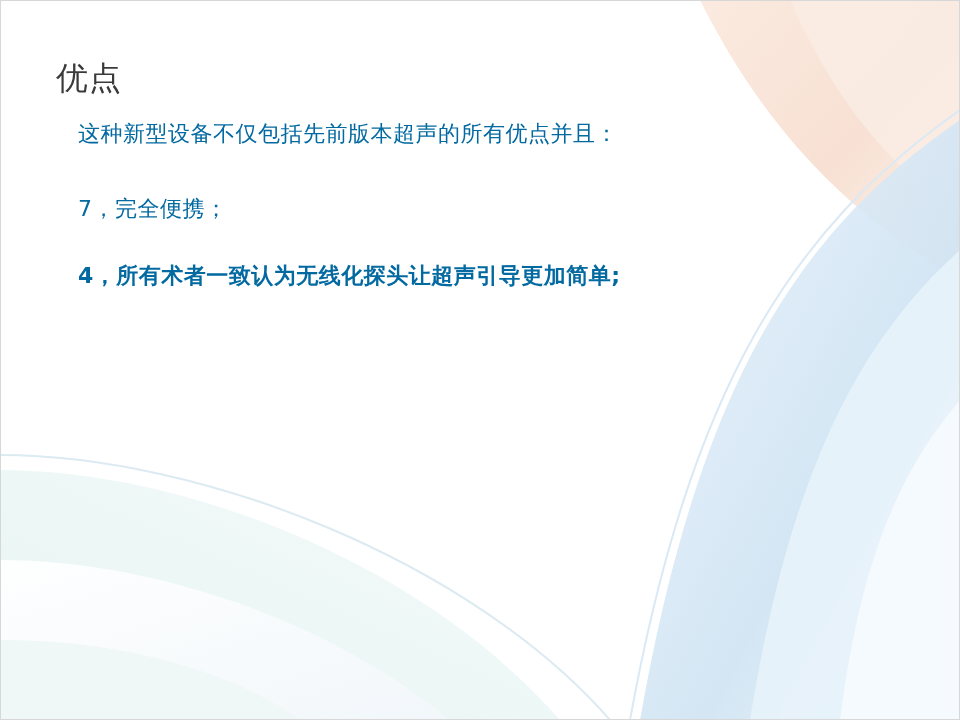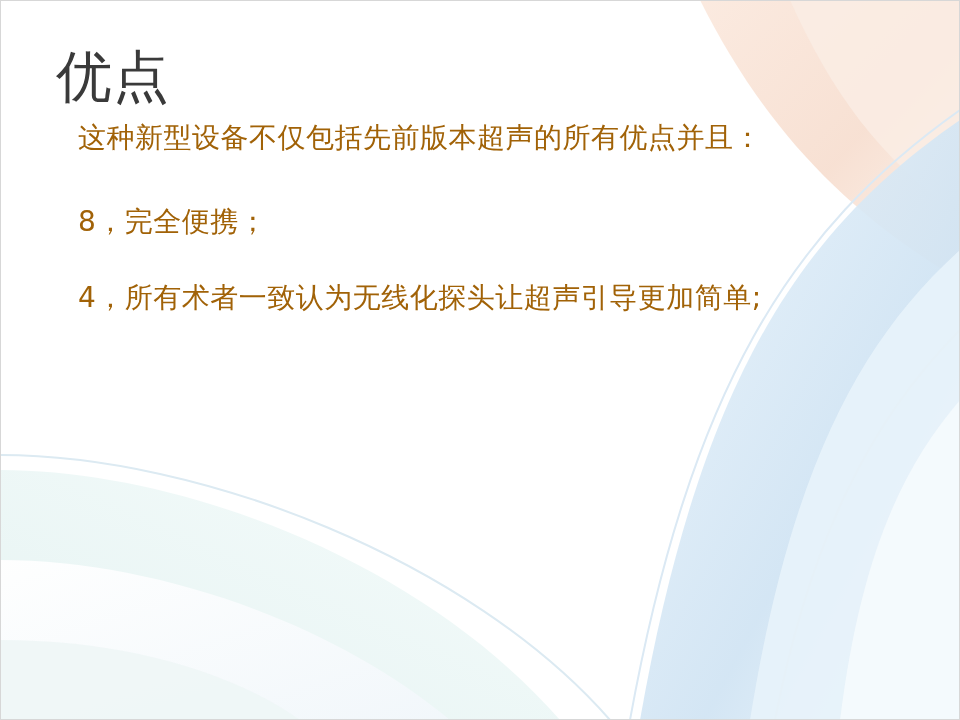--- a/index.html
+++ b/index.html
@@ -31,44 +31,45 @@
     position: absolute;
     inset: 0;
     border: 1px solid #d7d7d7;
     box-sizing: border-box;
     z-index: 5;
     pointer-events: none;
   }
   .title {
     position: absolute;
     left: 56px;
-    top: 7px;
+    top: 39px;
     z-index: 2;
-    font-size: 56px;
+    font-size: 32px;
     line-height: 1.15;
     color: #3a3a3a;
     font-weight: normal;
     letter-spacing: 1px;
   }
   .body-block {
     position: absolute;
     left: 78px;
     top: 118px;
     width: 790px;
     z-index: 2;
   }
   .para {
-    font-size: 28px;
+    font-size: 22px;
     line-height: 1.42;
-    color: #a16207;
+    color: #0369a1;
     margin: 0 0 36px 0;
     letter-spacing: 0.5px;
   }
   .para:last-child {
     margin-bottom: 0;
+    font-weight: bold;
   }
   .para-1 { margin-bottom: 44px; }
 </style>
 </head>
 <body>
 
 <div class="slide">
 
   <svg class="bg-art" width="960" height="720" viewBox="0 0 960 720" preserveAspectRatio="none">
     <defs>
@@ -105,18 +106,18 @@
 
     <path d="M0,455 C200,455 470,560 610,720" fill="none" stroke="#dceaf2" stroke-width="2"></path>
     <path d="M960,110 C790,230 690,390 630,720" fill="none" stroke="#dbe9f4" stroke-width="2"></path>
     <path d="M960,330 C870,420 810,540 775,720" fill="none" stroke="#e6f1f8" stroke-width="2"></path>
   </svg>
 
   <h1 class="title">优点</h1>
 
   <div class="body-block">
     <p class="para para-1">这种新型设备不仅包括先前版本超声的所有优点并且：</p>
-    <p class="para">8，完全便携；</p>
+    <p class="para">7，完全便携；</p>
     <p class="para">4，所有术者一致认为无线化探头让超声引导更加简单;</p>
   </div>
 
   <div class="slide-border"></div>
 </div>
 
 </body></html>

